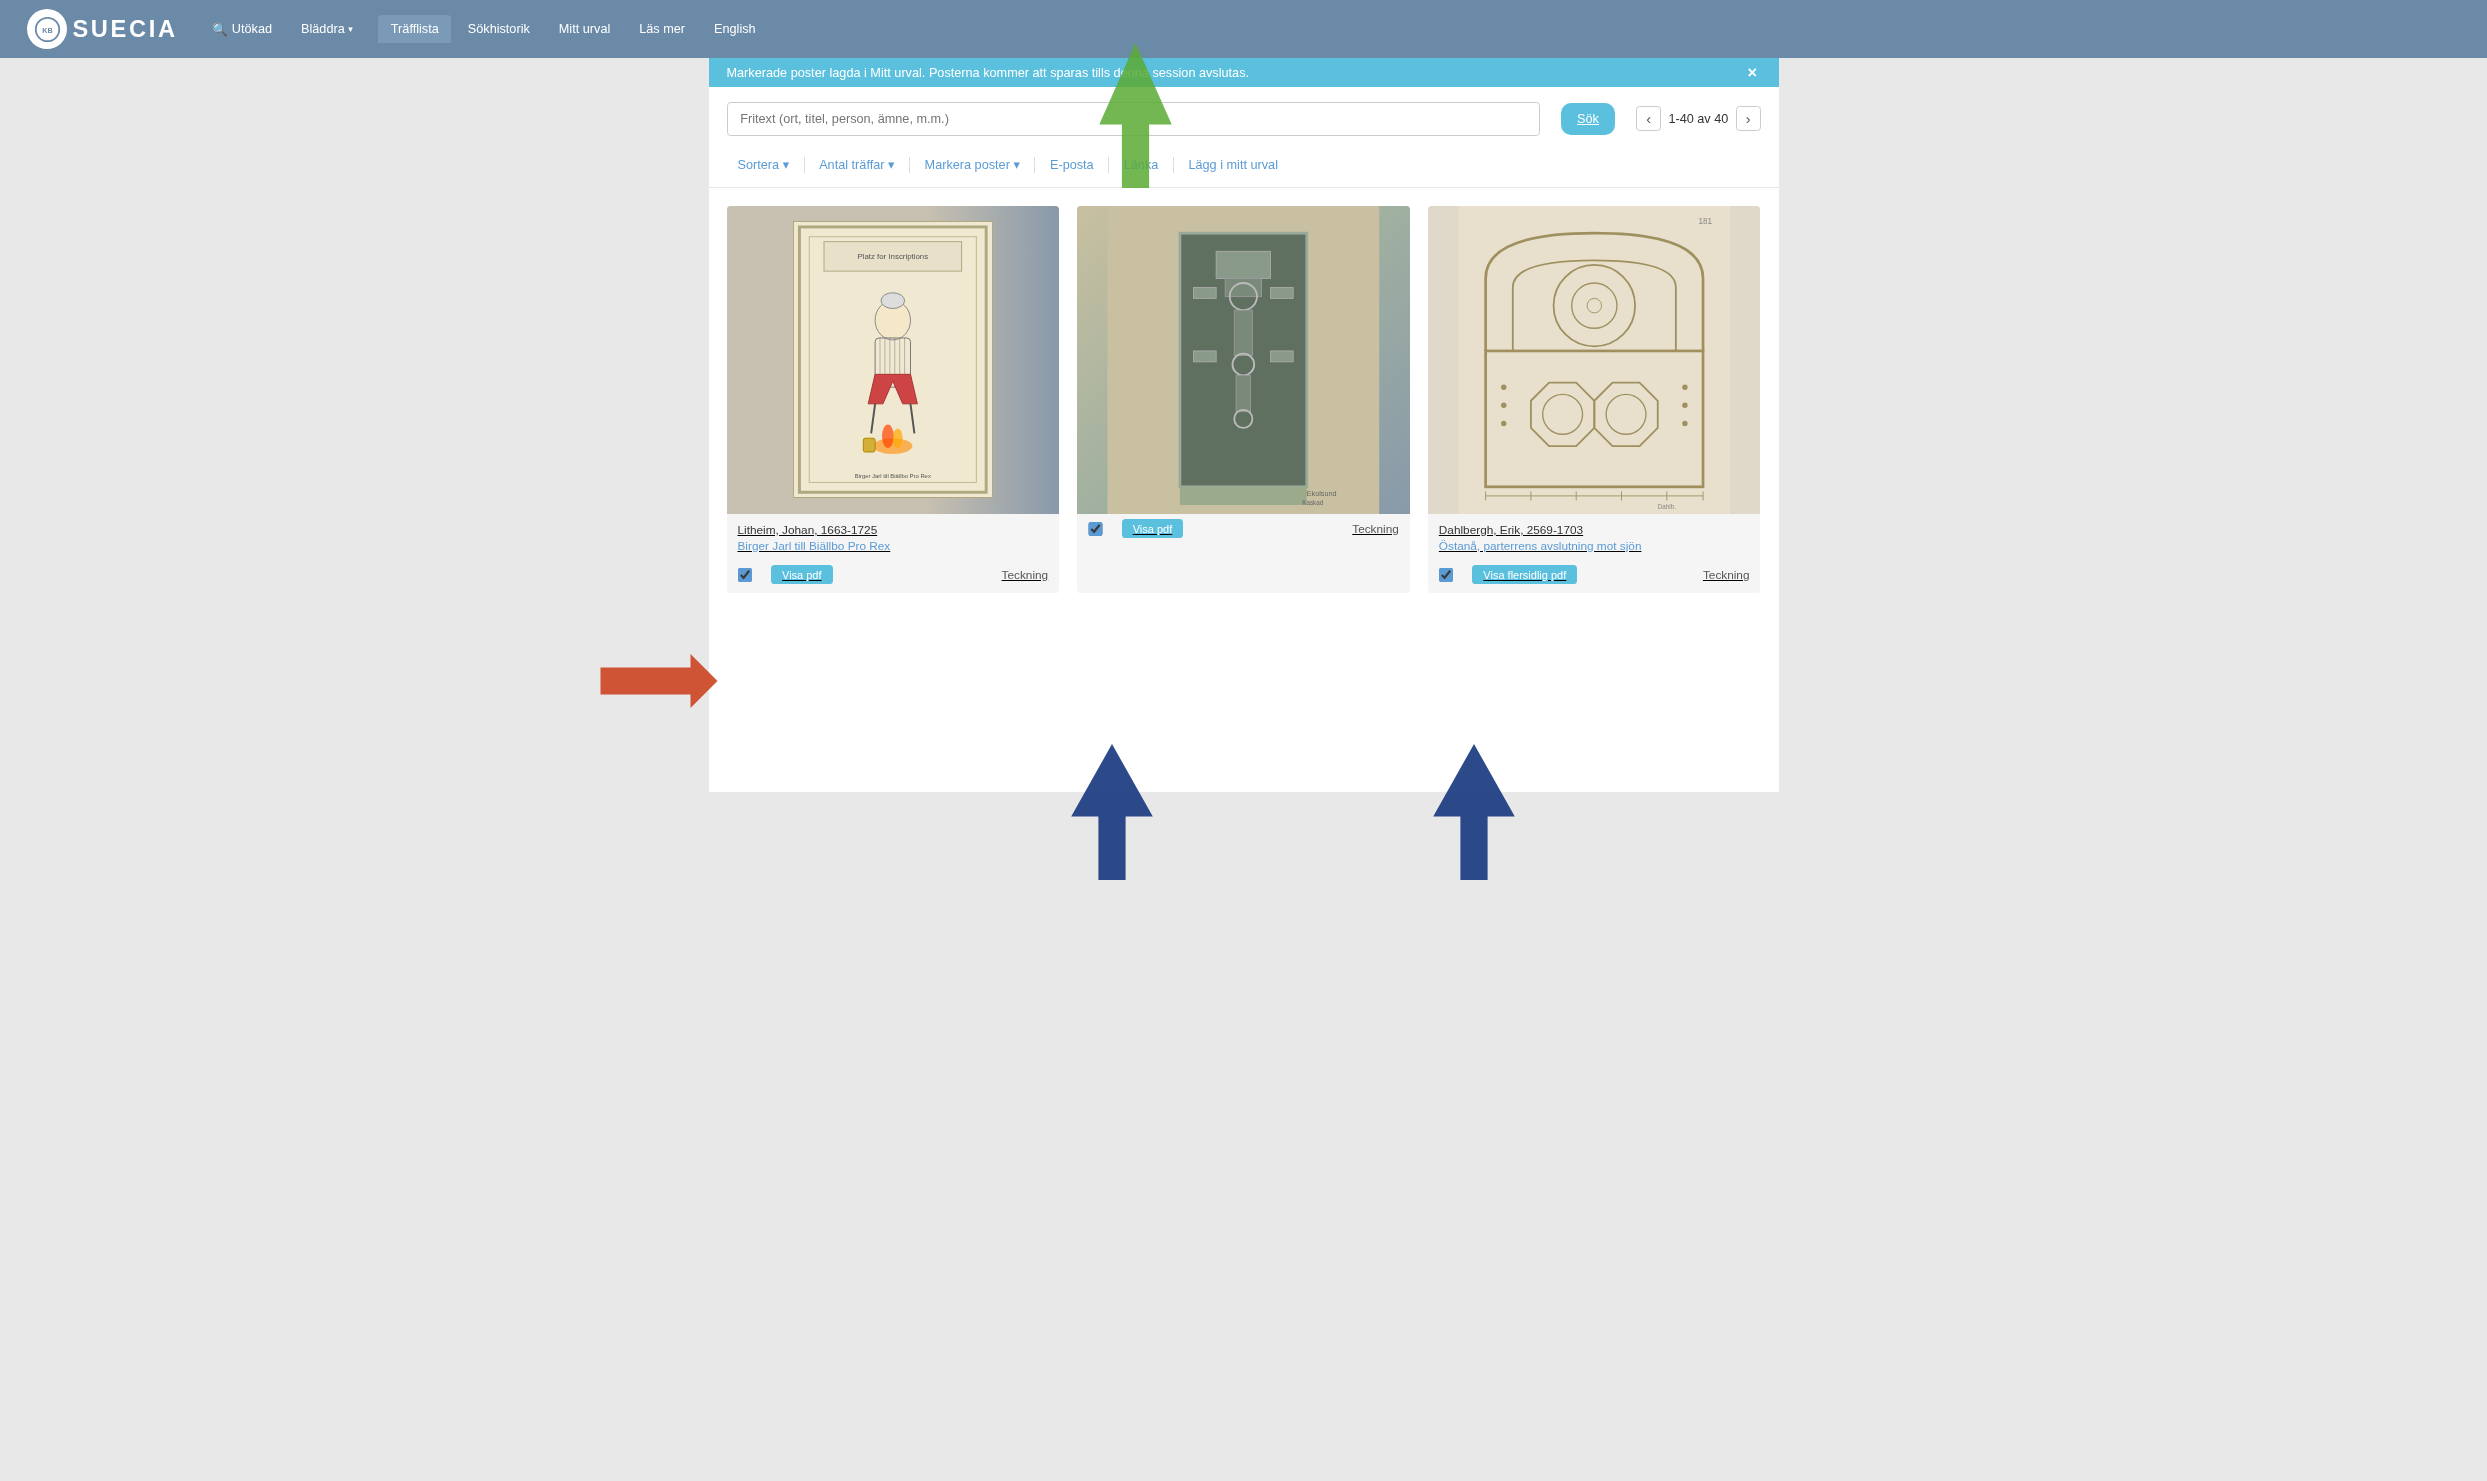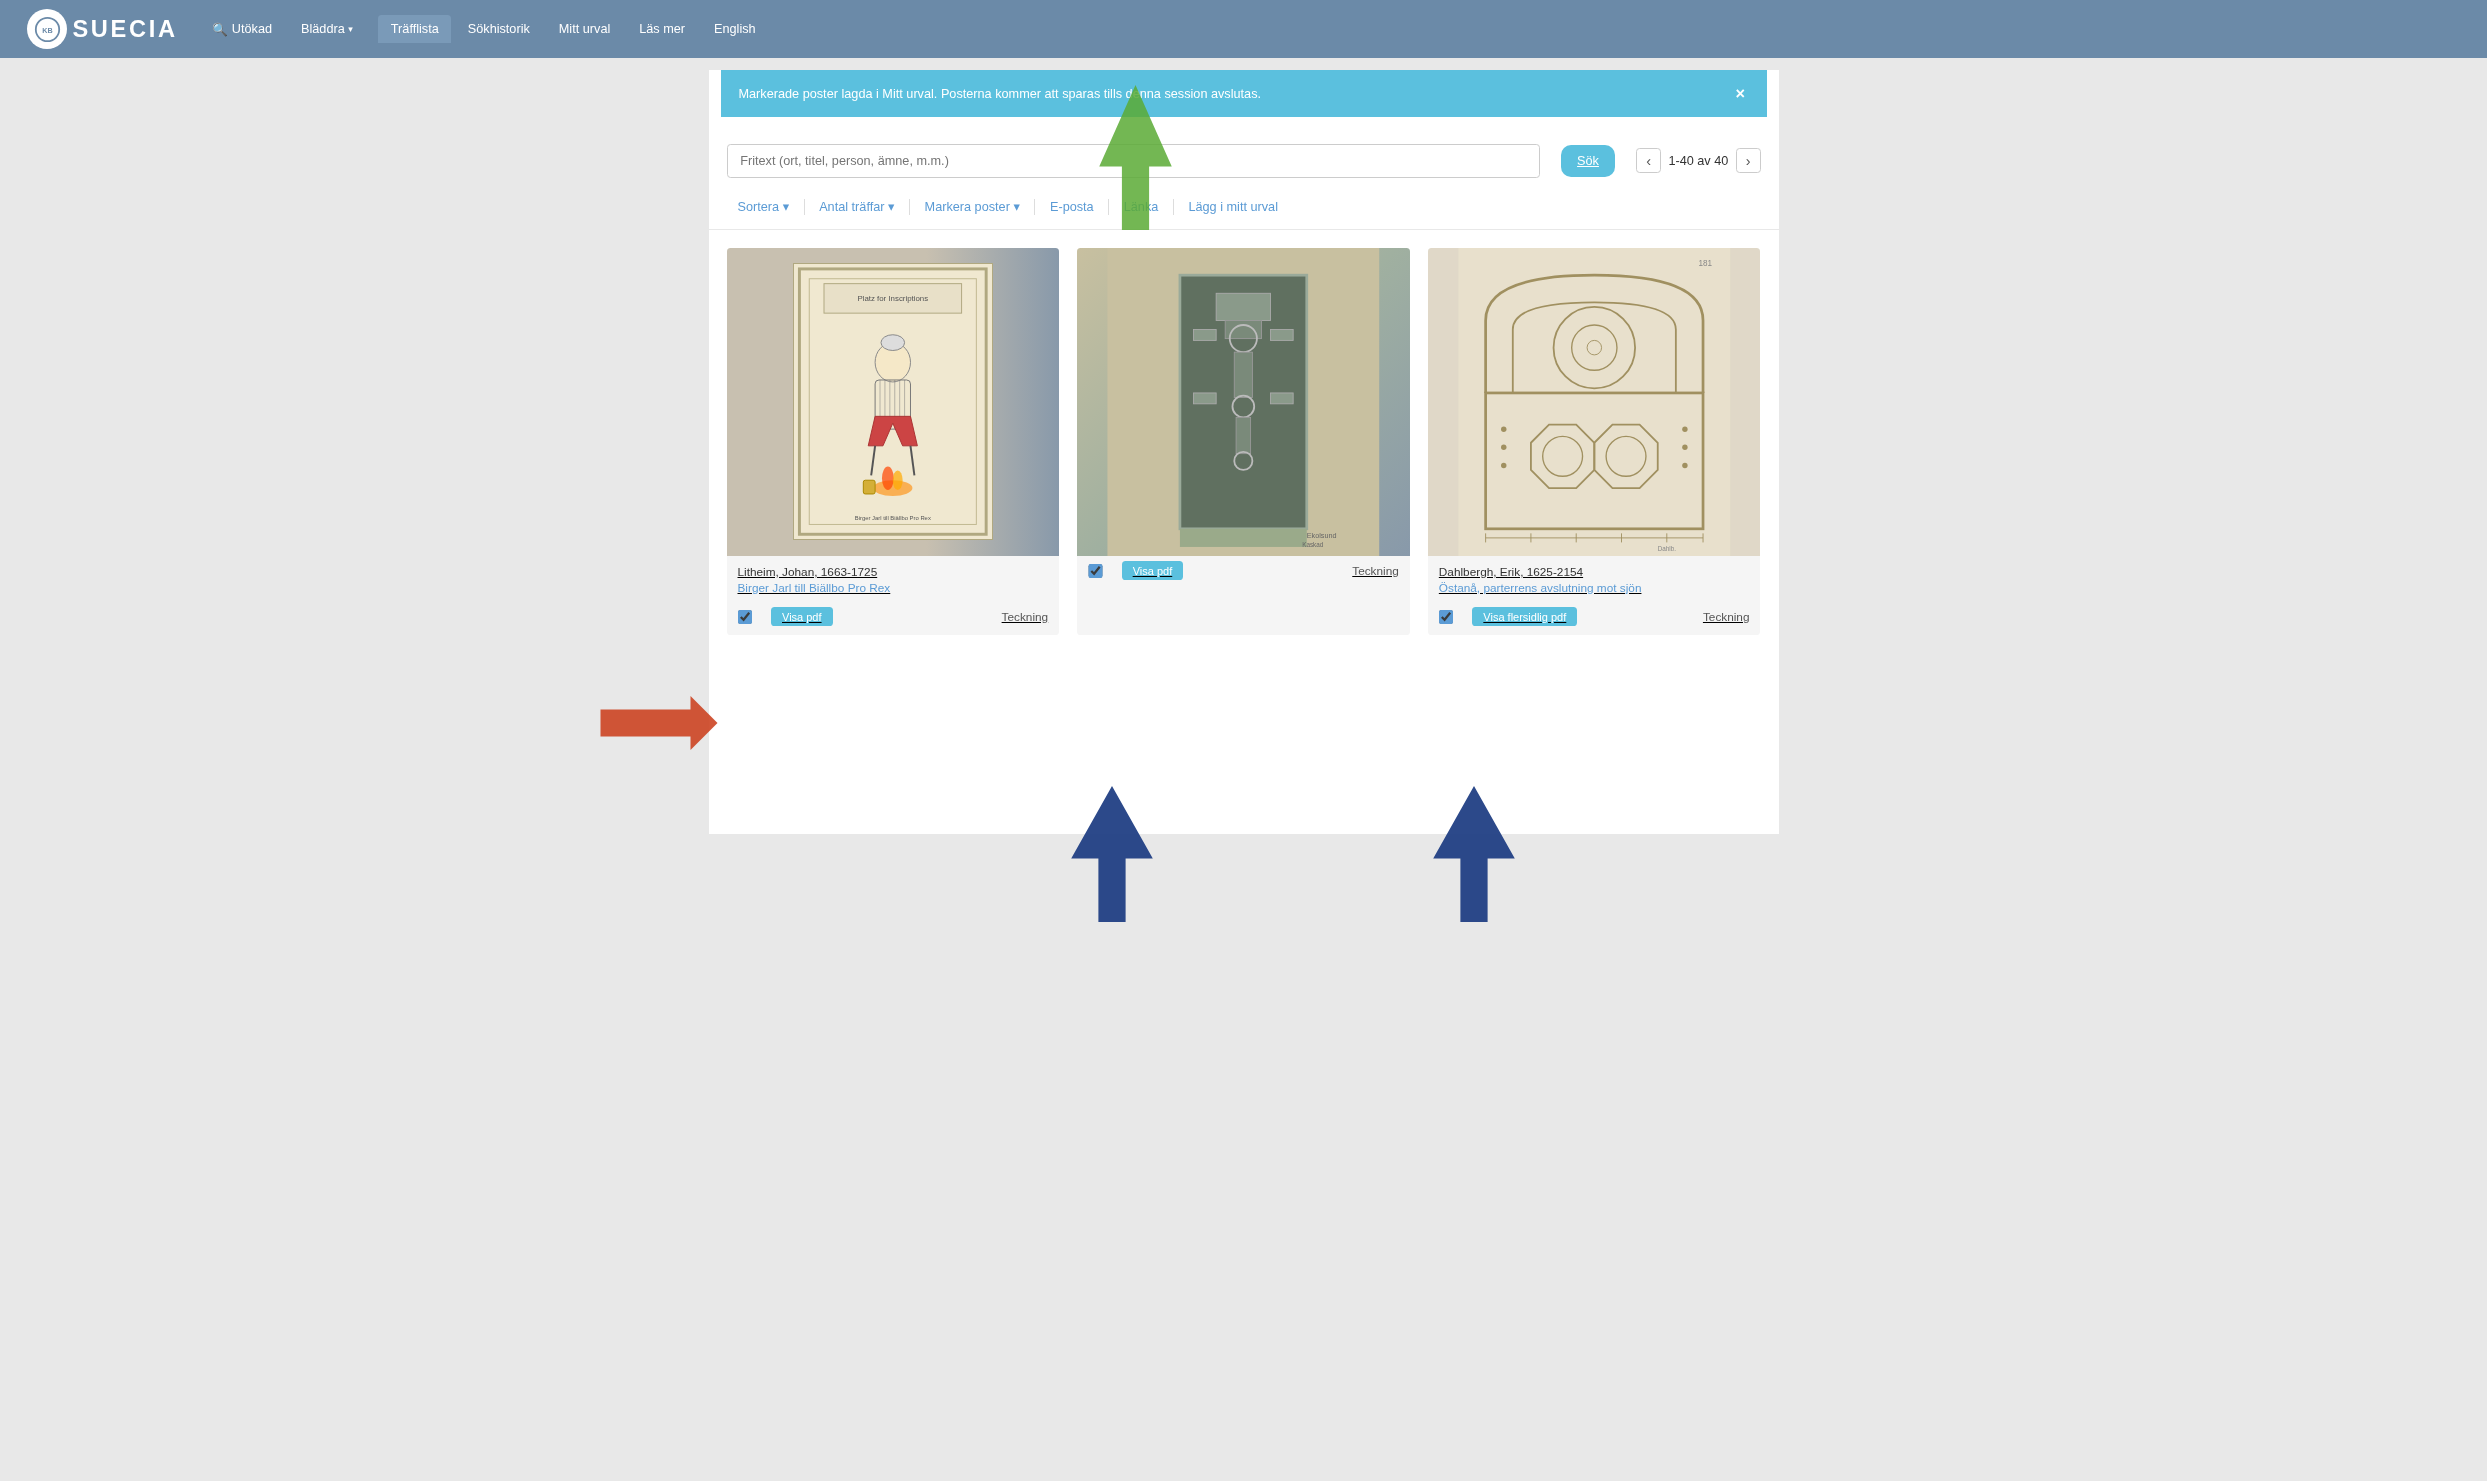--- a/index.html
+++ b/index.html
@@ -73,26 +73,26 @@
       max-width: 1070px;
       margin: 0 auto;
       background: #fff;
       padding: 0 0 36px 0;
     }
 
     
     .alert-bar {
       background: #5bc0de;
       color: #fff;
-      padding: 14px 18px;
+      padding: 5px 18px;
       display: flex;
       align-items: center;
       justify-content: space-between;
       font-size: 12.7px;
-      margin: 12px;
+      margin: 0;
     }
     .alert-close {
       cursor: pointer;
       font-size: 16.3px;
       font-weight: bold;
       color: #fff;
       background: none;
       border: none;
       padding: 0 3.6px;
     }
@@ -513,21 +513,21 @@
             <line x1="130" y1="315" x2="130" y2="325" stroke="#a09060" stroke-width="1"></line>
             <line x1="180" y1="315" x2="180" y2="325" stroke="#a09060" stroke-width="1"></line>
             <line x1="230" y1="315" x2="230" y2="325" stroke="#a09060" stroke-width="1"></line>
 
             <text x="265" y="20" font-size="9" fill="#888">181</text>
 
             <text x="220" y="335" font-size="7" fill="#888">Dahlb.</text>
           </svg>
         </div>
         <div class="card-body">
-          <div class="card-author">Dahlbergh, Erik, 1625-2154</div>
+          <div class="card-author">Dahlbergh, Erik, 2569-1703</div>
           <div class="card-title">Östanå, parterrens avslutning mot sjön</div>
         </div>
         <div class="card-footer">
           <input type="checkbox" class="card-checkbox" checked="" style="">
           <button class="btn-pdf">Visa flersidlig pdf</button>
           <span class="card-type">Teckning</span>
         </div>
       </div>
 
     </div>

